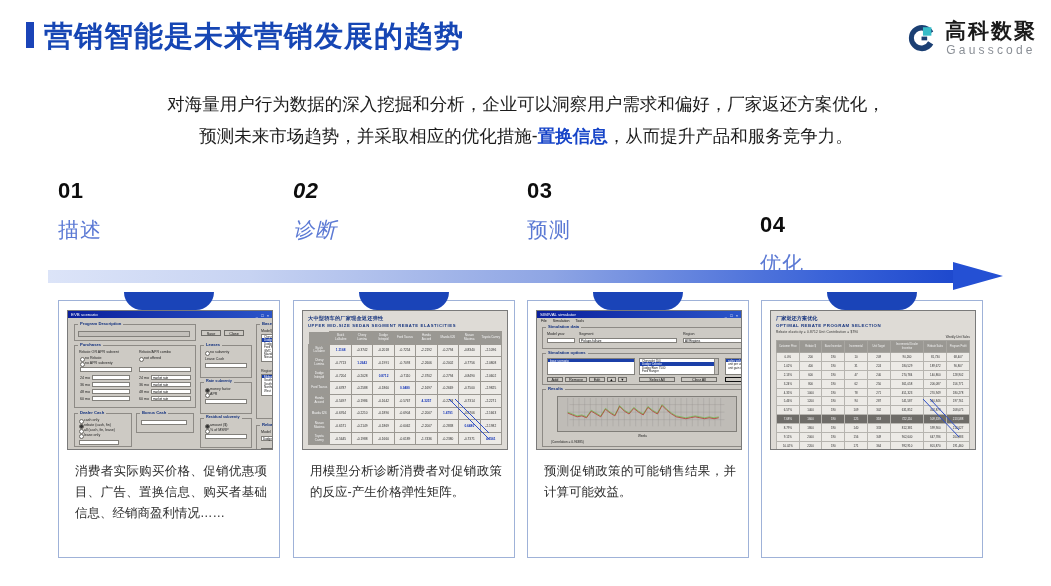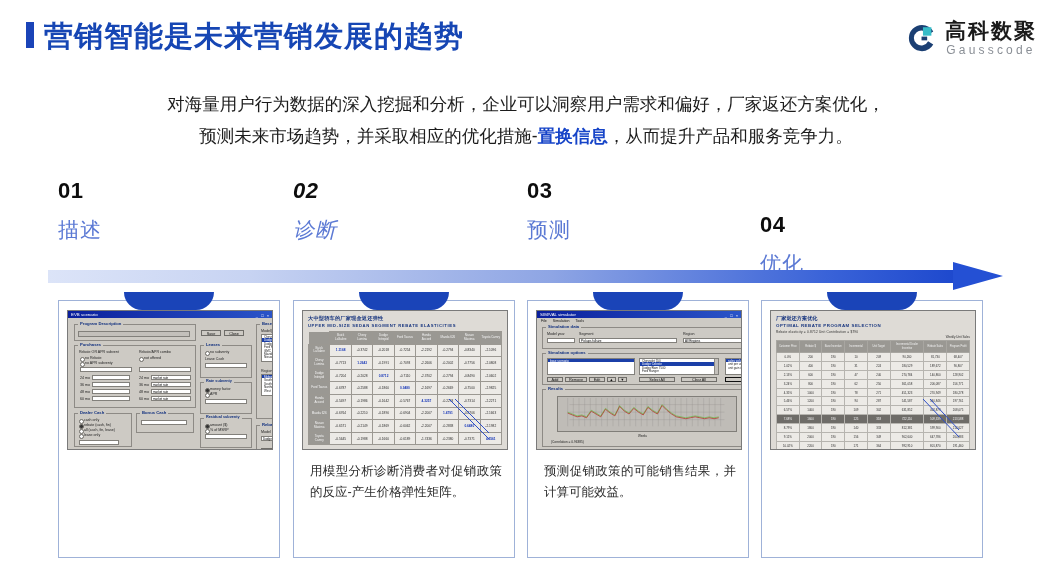--- a/index.html
+++ b/index.html
@@ -282,20 +282,21 @@
           <span class="lbl" style="left:4px;top:4px;">Model</span>
 
           <div class="fld" style="left:4px;top:10px;width:40px;height:5px;font-size:3px;padding-left:1px;"><span>Dodge Celeste</span></div>
 
           <div class="btnm" style="left:4px;top:22px;width:20px;height:6px;line-height:6px;">Clear</div>
 
         </div>
       </div>
     </div>
   </div>
+  <div class="caption">消费者实际购买价格、促销优惠项目、广告、置换信息、购买者基础信息、经销商盈利情况……</div>
 </div>
 
 <div class="card" style="left:293px;">
   <div class="card-tab"></div>
   <div class="shot">
     <div class="mtx">
       <div class="mtx-h1">大中型轿车的厂家现金返还弹性</div>
       <div class="mtx-h2">UPPER MID-SIZE SEDAN SEGMENT REBATE ELASTICITIES</div>
       <table class="mtx-tbl">
         <tbody>

